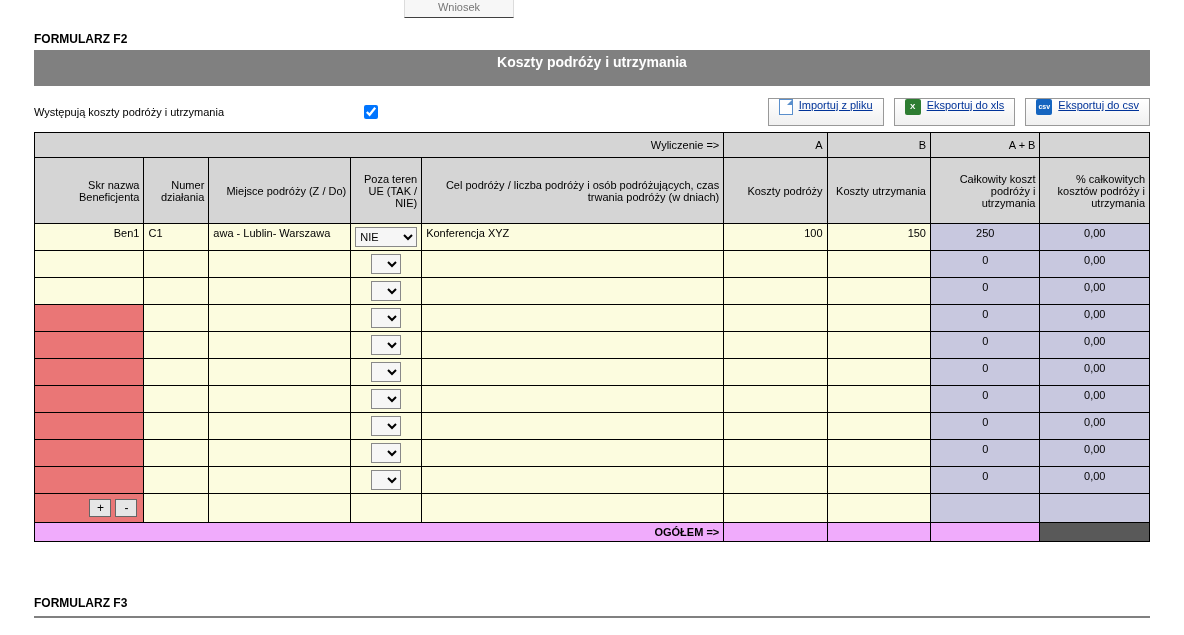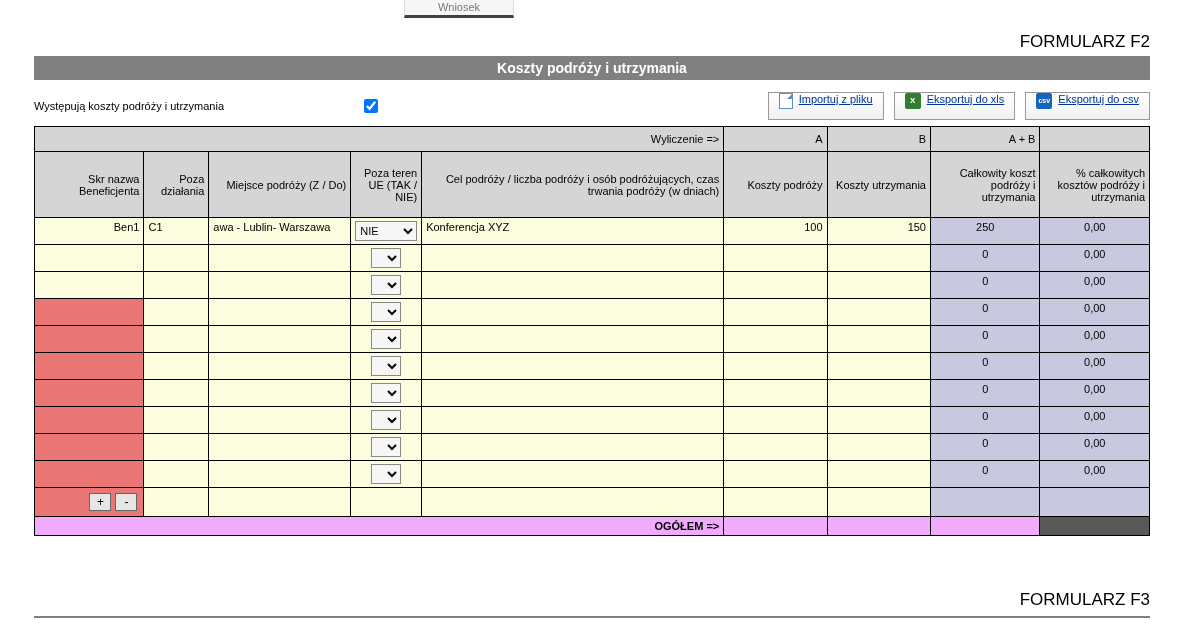--- a/index.html
+++ b/index.html
@@ -16,38 +16,37 @@
       width: 1184px;
     }
     .top-tab {
       margin-left: 370px;
       width: 110px;
       height: 18px;
       line-height: 14px;
       font-size: 11px;
       color: #777;
       text-align: center;
-      border-bottom: 3px solid #404040;
+      border-bottom: 1px solid #404040;
       border-left: 1px solid #dcdcdc;
       border-right: 1px solid #dcdcdc;
       background: #f7f7f7;
     }
     .form-label {
-      font-weight: normal;
-      font-size: 17px;
+      font-weight: bold;
+      font-size: 12px;
       padding: 14px 0 4px 0;
-      text-align: right;
     }
     .gray-ribbon {
       background: #808080;
       color: #fff;
       text-align: center;
       font-weight: bold;
       font-size: 14px;
-      padding: 4px 0 4px 0;
+      padding: 4px 0 16px 0;
       width: 100%;
     }
     .toolbar {
       display: flex;
       justify-content: space-between;
       align-items: center;
       padding: 12px 0 6px 0;
       width: 100%;
     }
     .toolbar-left {
@@ -186,21 +185,21 @@
     <tbody>
         <tr class="hdr1">
       <th colspan="5">Wyliczenie =&gt;</th>
       <th>A</th>
       <th>B</th>
       <th>A + B</th>
       <th></th>
     </tr>
     <tr class="hdr2">
       <th>Skr nazwa Beneficjenta</th>
-      <th>Poza działania</th>
+      <th>Numer działania</th>
       <th>Miejsce podróży (Z / Do)</th>
       <th>Poza teren UE (TAK / NIE)</th>
       <th>Cel podróży / liczba podróży i osób podróżujących, czas trwania podróży (w dniach)</th>
       <th>Koszty podróży</th>
       <th>Koszty utrzymania</th>
       <th>Całkowity koszt podróży i utrzymania</th>
       <th>% całkowitych kosztów podróży i utrzymania</th>
     </tr>
     </tbody>
       <tbody id="rows">

